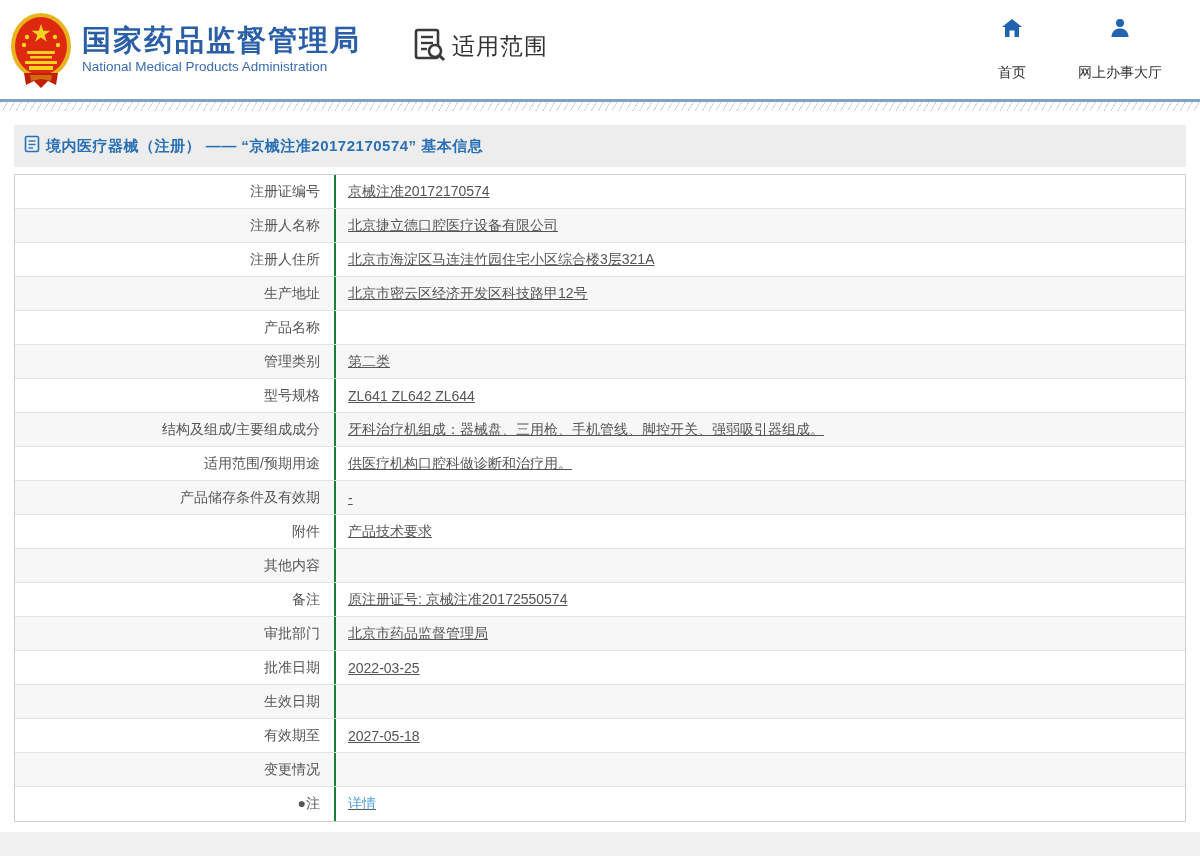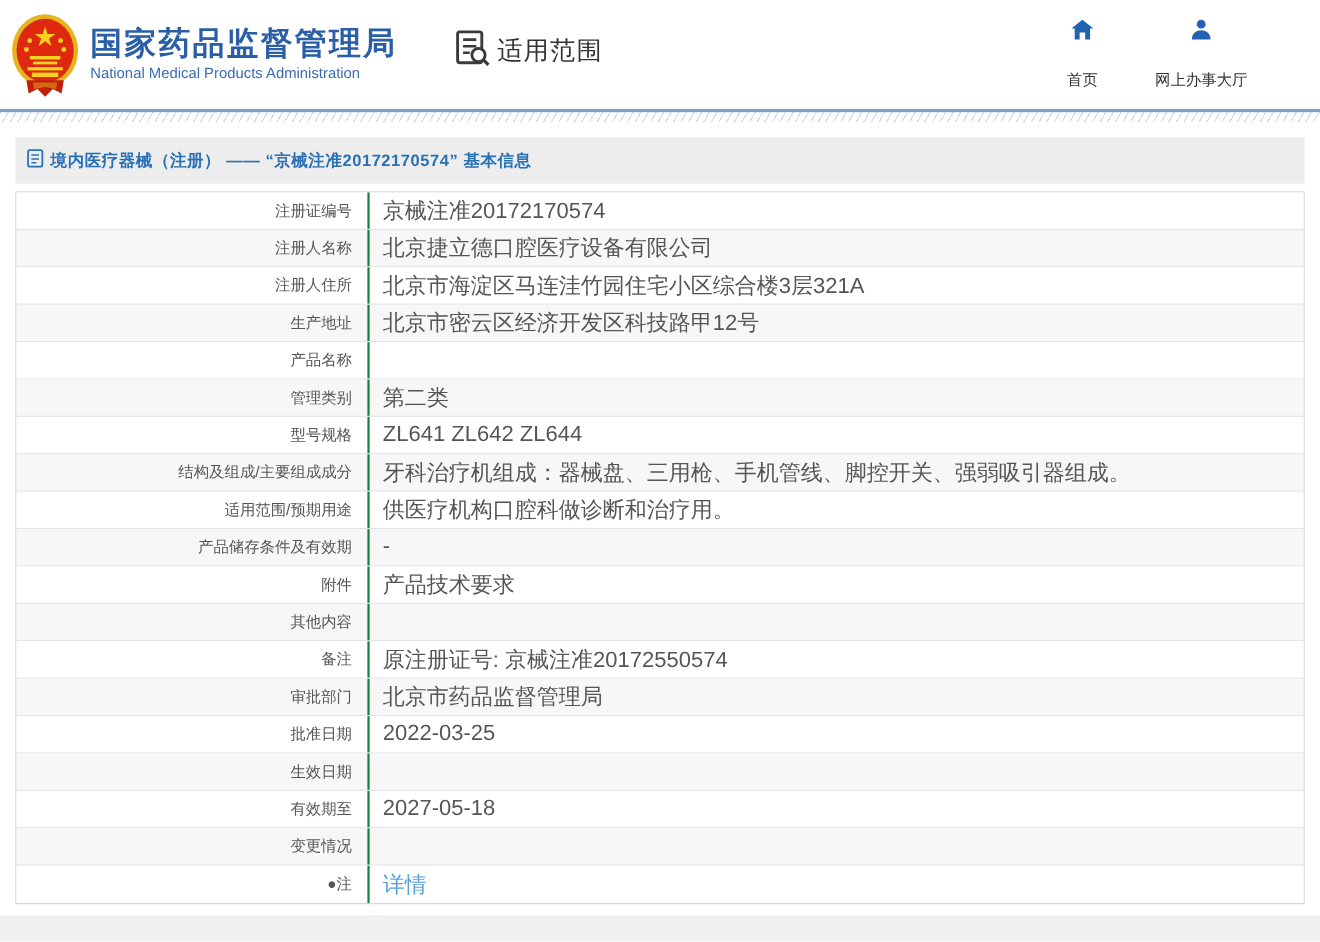--- a/index.html
+++ b/index.html
@@ -9,21 +9,21 @@
     background: #ffffff;
     position: relative;
     overflow: hidden;
   }
 
   
   .header {
     height: 99px;
     display: flex;
     align-items: center;
-    padding: 0 66px 0 10px;
+    padding: 0 38px 0 10px;
     background: #fff;
   }
   .emblem { width: 62px; height: 78px; flex: 0 0 auto; }
   .agency { margin-left: 10px; }
   .agency-zh {
     font-size: 29px;
     font-weight: bold;
     color: #2a5fa8;
     letter-spacing: 2px;
     line-height: 1.1;
@@ -107,24 +107,25 @@
     padding-right: 14px;
     font-size: 14px;
     color: #555;
     white-space: nowrap;
   }
   .cell-value {
     flex: 1;
     display: flex;
     align-items: center;
     padding-left: 12px;
-    font-size: 20px;
+    font-size: 14px;
     color: #555;
     white-space: nowrap;
     overflow: hidden;
+    text-decoration: underline;
   }
   .cell-value a {
     color: #55a1e0;
     text-decoration: none;
     cursor: pointer;
   }
 
   
   .footer-strip {
     position: absolute;

